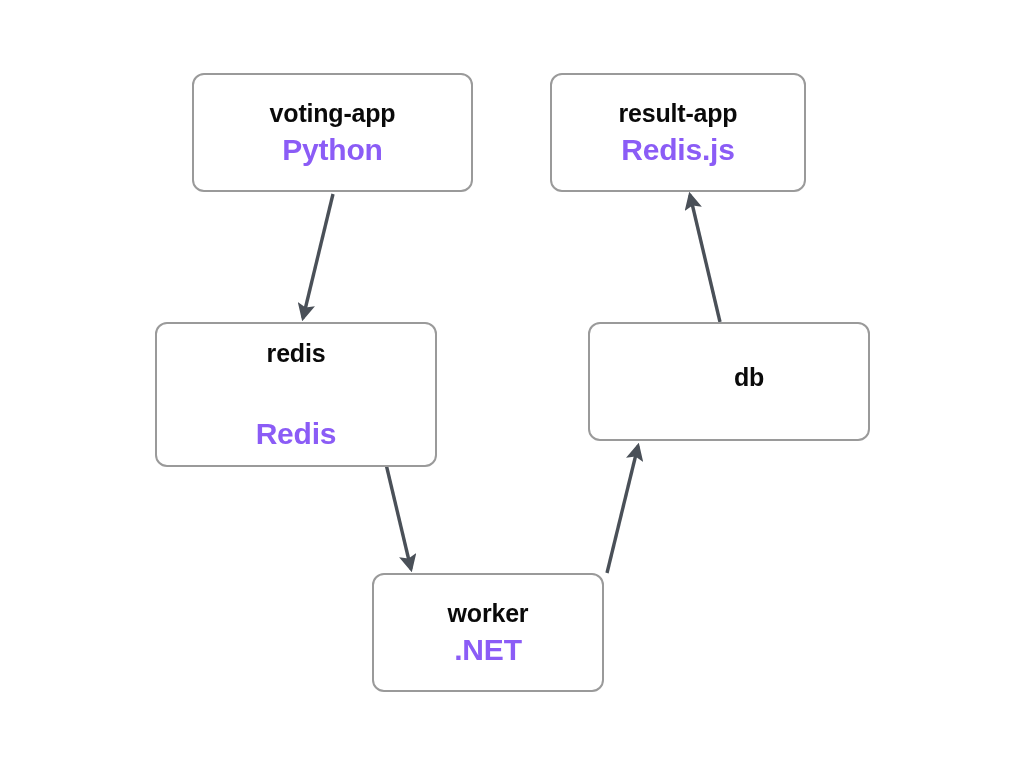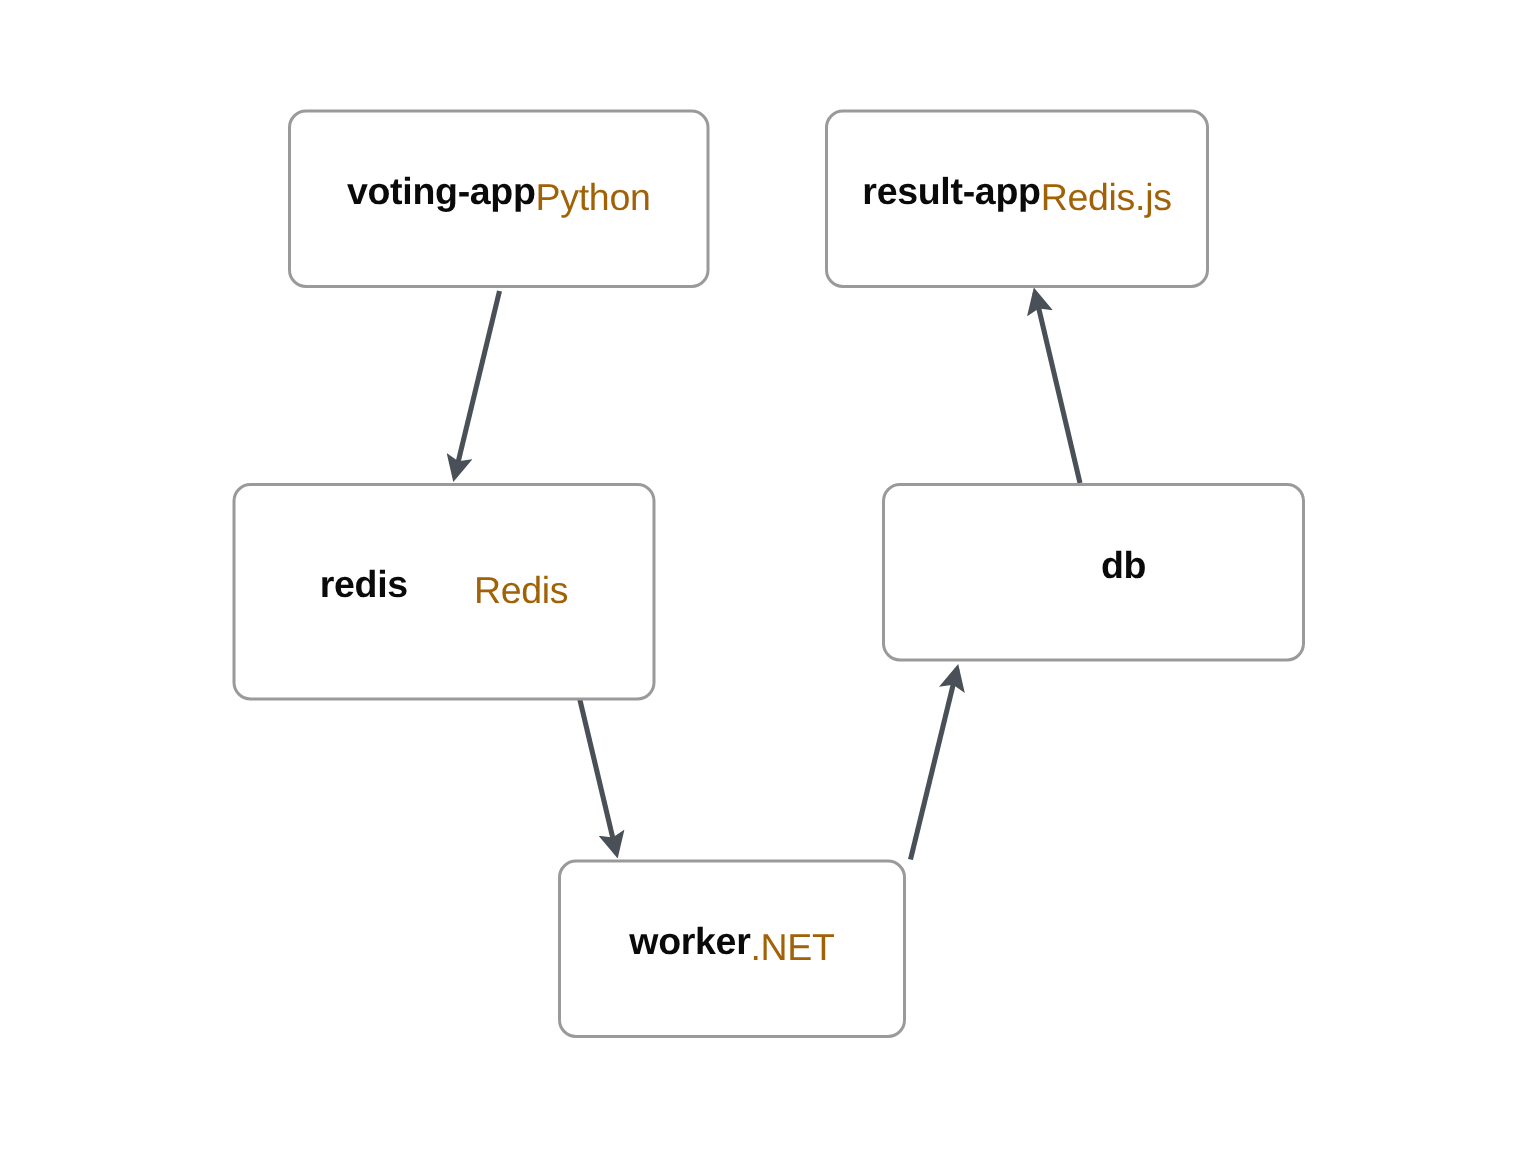--- a/index.html
+++ b/index.html
@@ -27,36 +27,36 @@
     height: 768px;
     pointer-events: none;
   }
   .node {
     position: absolute;
     box-sizing: border-box;
     background: #ffffff;
     border: 2px solid #9a9a9a;
     border-radius: 12px;
     display: flex;
-    flex-direction: row;
+    flex-direction: column;
     align-items: center;
     justify-content: center;
     line-height: 1.0;
   }
   .node-title {
     font-size: 25px;
     font-weight: bold;
     color: #0a0a0a;
     letter-spacing: -0.2px;
     margin-bottom: 9px;
   }
   .node-subtitle {
-    font-size: 25px;
-    font-weight: normal;
-    color: #a16207;
+    font-size: 30px;
+    font-weight: bold;
+    color: #8b5cf6;
     letter-spacing: -0.2px;
   }
   #n-voting-app { left: 192px; top: 73px;  width: 281px; height: 119px; }
   #n-result-app { left: 550px; top: 73px;  width: 281px; height: 119px; }
   #n-redis      { left: 155px; top: 322px; width: 282px; height: 119px; }
   #n-db         { left: 588px; top: 322px; width: 282px; height: 119px; padding-left: 40px; }
   #n-worker     { left: 372px; top: 573px; width: 280px; height: 119px; }
 </style>
 </head>
 <body>

